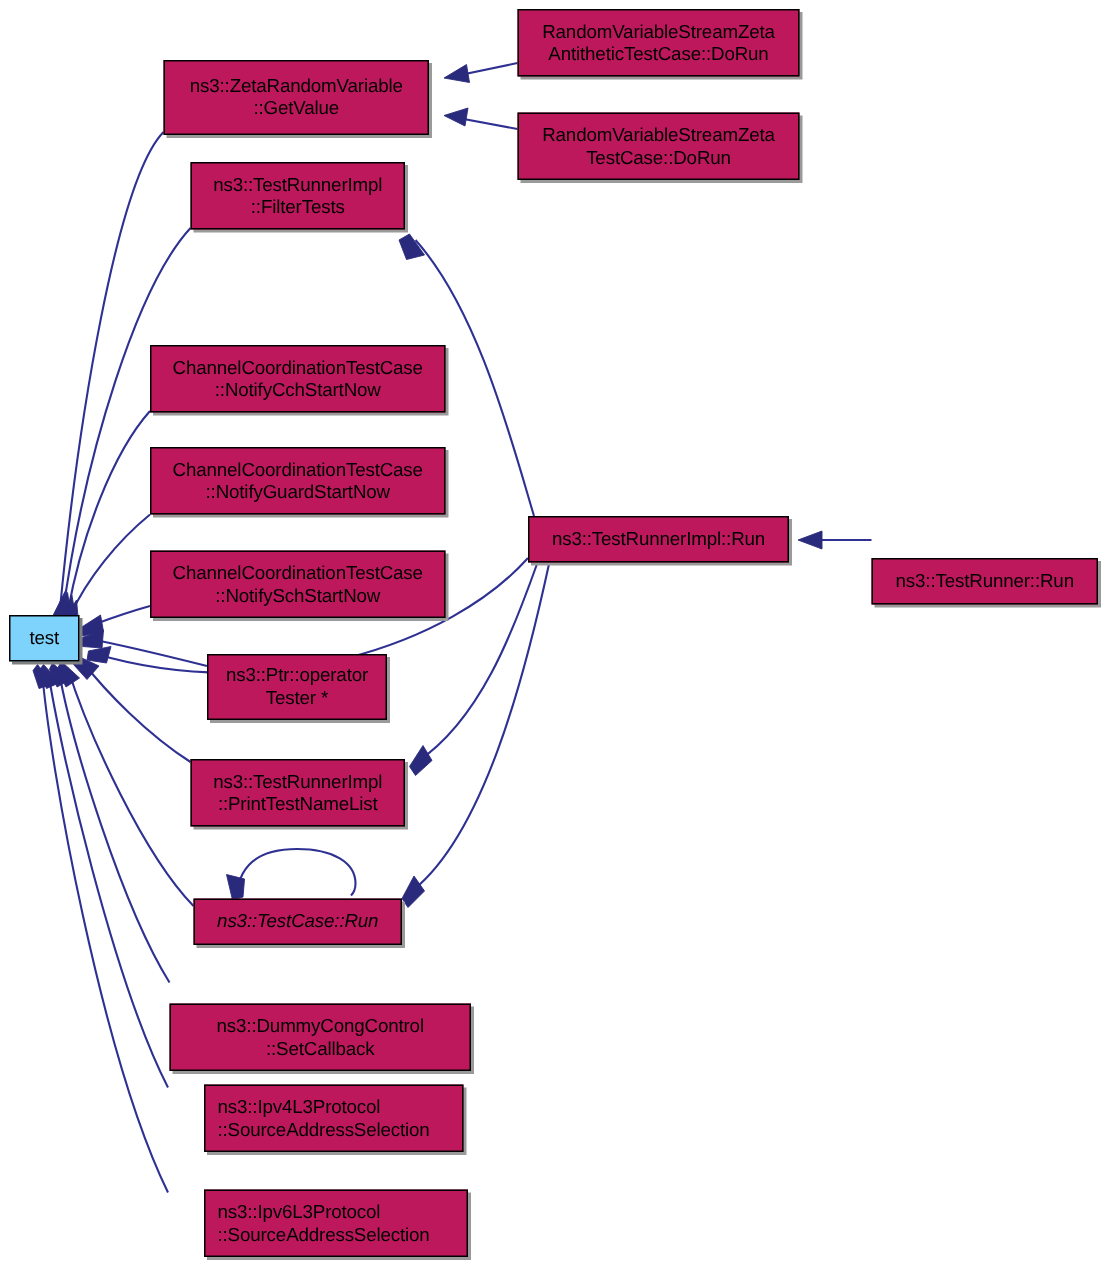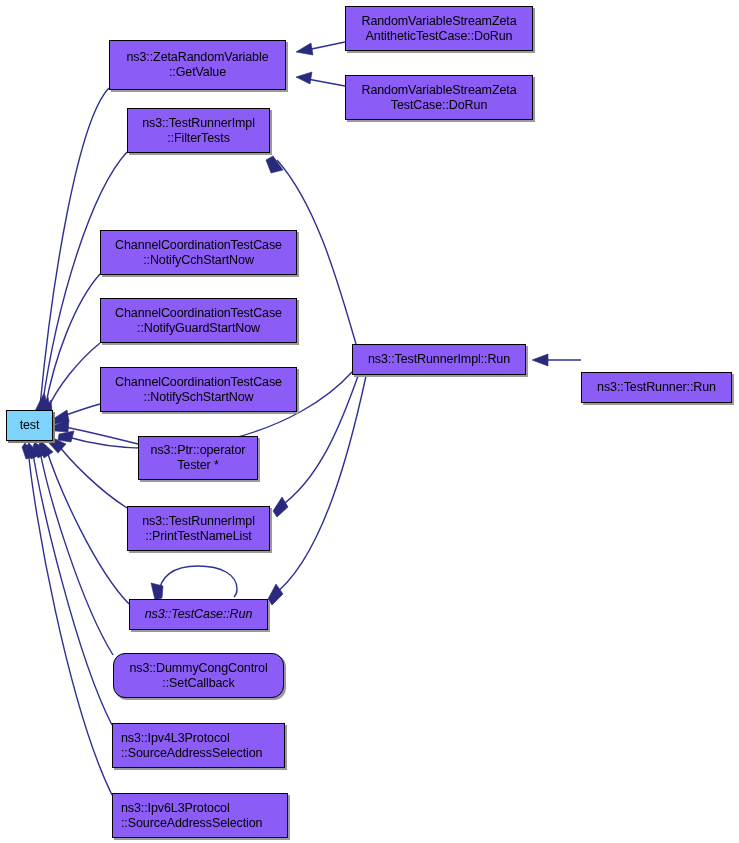--- a/index.html
+++ b/index.html
@@ -29,21 +29,21 @@
   }
   .edge-head {
     fill: #2a2a7c;
     stroke: #2a2a7c;
     stroke-width: 0.6px;
   }
   .node-box {
     position: absolute;
     box-sizing: border-box;
     border: 1px solid #000000;
-    background: #8b5cf6;
+    background: #be185d;
     box-shadow: 2px 2px 0 0 #9a9a9a;
     display: flex;
     flex-direction: column;
     align-items: center;
     justify-content: center;
     color: #000000;
     font-size: 12.5px;
     line-height: 15px;
     letter-spacing: -0.1px;
     white-space: pre;
@@ -52,20 +52,21 @@
   }
   .node-box.focus {
     background: #7dd3fc;
     border: 1.5px solid #000000;
     box-shadow: 2px 2px 0 0 #808080;
   }
   .node-box.align-left {
     align-items: flex-start;
     text-align: left;
     padding-left: 8px;
+    margin-left: 24px;
   }
   .node-line {
     display: block;
   }
 </style>
 </head>
 <body>
 
 <div id="graph-root">
 
@@ -202,21 +203,21 @@
 
   <div class="node-box" style="left:127px; top:506px; width:143px; height:45px;">
     <span class="node-line">ns3::TestRunnerImpl</span>
     <span class="node-line">::PrintTestNameList</span>
   </div>
 
   <div class="node-box" style="left:129px; top:599px; width:139px; height:31px;font-style:italic;">
     <span class="node-line">ns3::TestCase::Run</span>
   </div>
 
-  <div class="node-box" style="left:113px; top:653px; width:171px; height:45px;border-radius:12px;">
+  <div class="node-box" style="left:113px; top:669px; width:201px; height:45px;">
     <span class="node-line">ns3::DummyCongControl</span>
     <span class="node-line">::SetCallback</span>
   </div>
 
   <div class="node-box align-left" style="left:112px; top:723px; width:173px; height:45px;">
     <span class="node-line">ns3::Ipv4L3Protocol</span>
     <span class="node-line">::SourceAddressSelection</span>
   </div>
 
   <div class="node-box align-left" style="left:112px; top:793px; width:176px; height:45px;">

